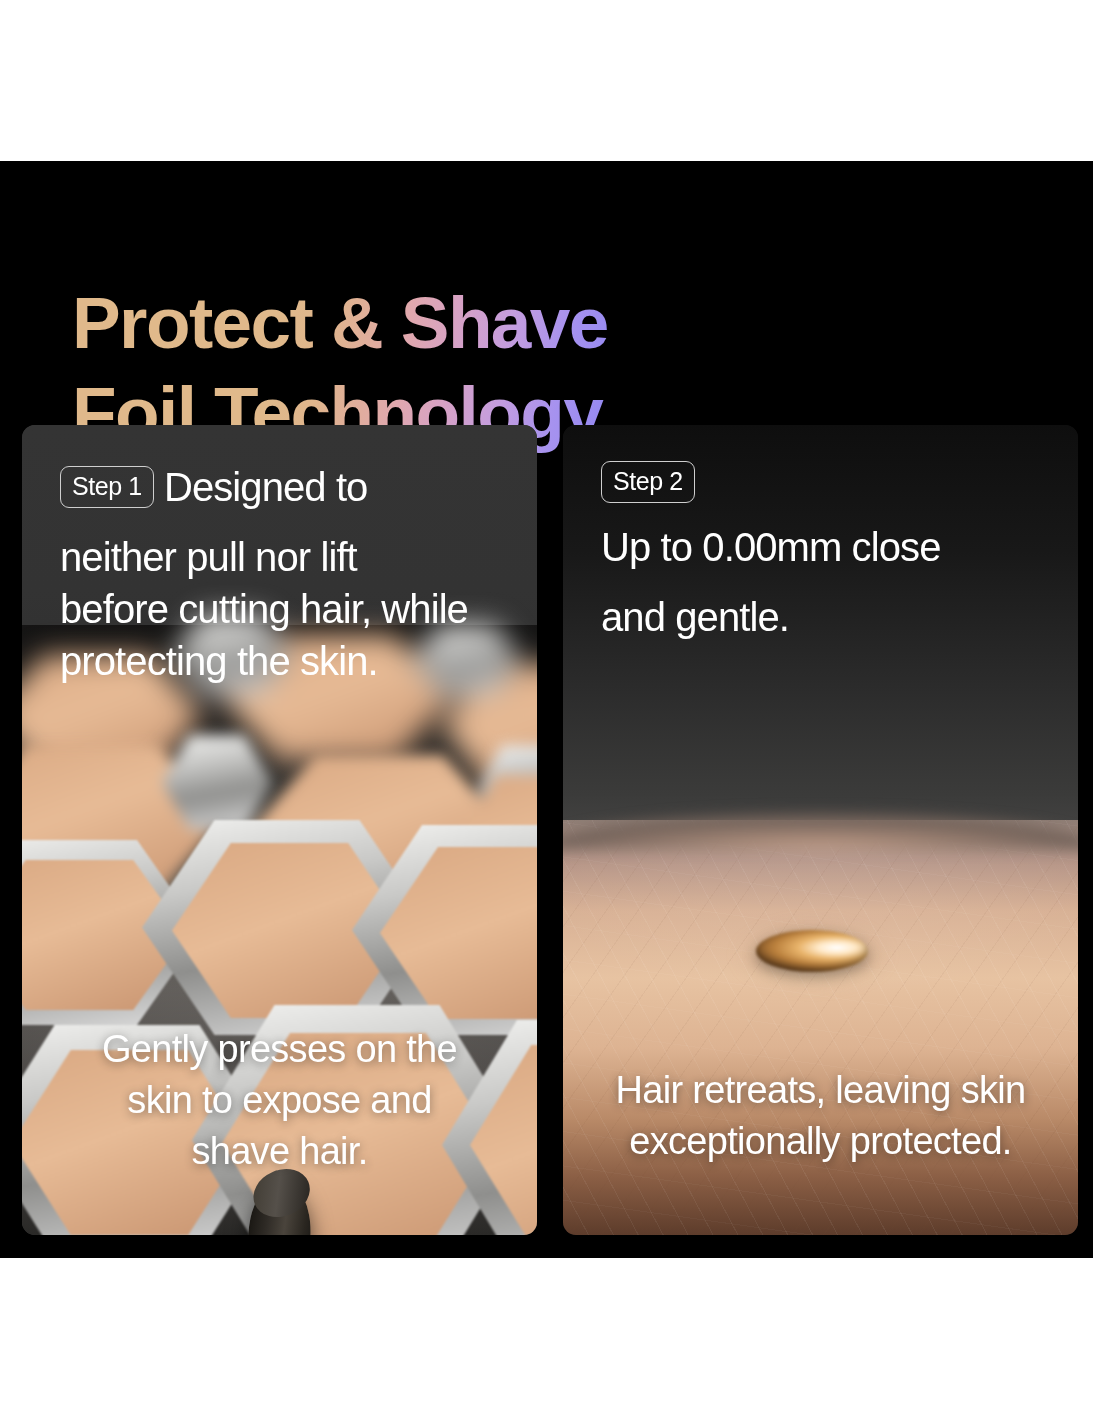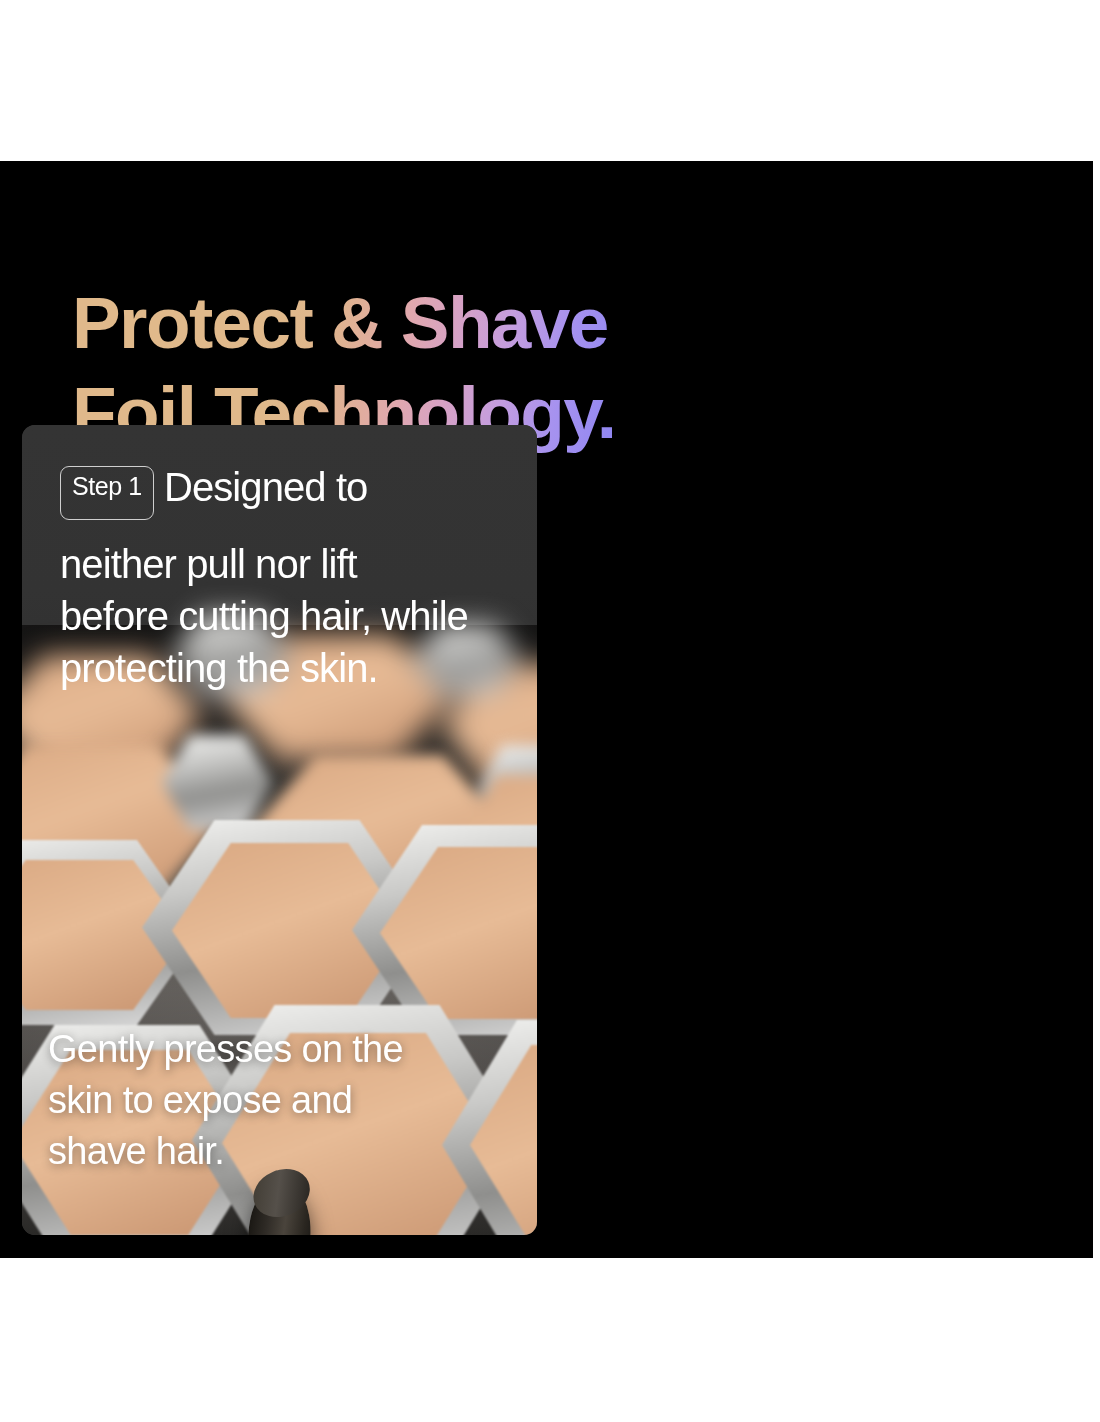--- a/index.html
+++ b/index.html
@@ -164,21 +164,21 @@
     position:absolute;left:38px;top:36px;right:26px;
     z-index:6;
   }
   .badge{
     display:inline-block;
     border:1.6px solid #cfcfcf;
     border-radius:9px;
     color:#ffffff;
     font-size:25px;
     line-height:25px;
-    padding:7px 11px 20px 11px;
+    padding:7px 11px 8px 11px;
     letter-spacing:-.4px;
     vertical-align:6px;
     margin-right:10px;
   }
   .head-text{
     color:#ffffff;
     font-size:40px;
     line-height:52px;
     letter-spacing:-.9px;
     display:inline;
@@ -189,21 +189,21 @@
     line-height:52px;
     letter-spacing:-.9px;
     margin-top:18px;
     white-space:pre-line;
   }
   .caption{
     position:absolute;
     left:26px;right:26px;
     bottom:58px;
     z-index:6;
-    text-align:left;
+    text-align:center;
     color:#ffffff;
     font-size:38px;
     line-height:51px;
     letter-spacing:-.7px;
     white-space:pre-line;
     text-shadow:0 2px 10px rgba(0,0,0,.45);
   }
   .card-right .caption{ bottom:68px; }
 </style>
 </head>
@@ -260,15 +260,32 @@
         <div class="head-block">neither pull nor lift
 before cutting hair, while
 protecting the skin.</div>
       </div>
 
       <div class="caption">Gently presses on the
 skin to expose and
 shave hair.</div>
     </div>
 
+    <div class="card card-right">
+      <div class="sky"></div>
+      <div class="skin"></div>
+      <div class="skin-texture"></div>
+      <div class="skin-horizon"></div>
+      <div class="pore-rim"></div>
+      <div class="pore"></div>
+
+      <div class="card-head">
+        <span class="badge">Step 2</span>
+        <div class="head-block">Up to 0.00mm close</div>
+        <div class="head-block">and gentle.</div>
+      </div>
+
+      <div class="caption">Hair retreats, leaving skin
+exceptionally protected.</div>
+    </div>
 
   </div>
 </div>
 
 </body></html>

